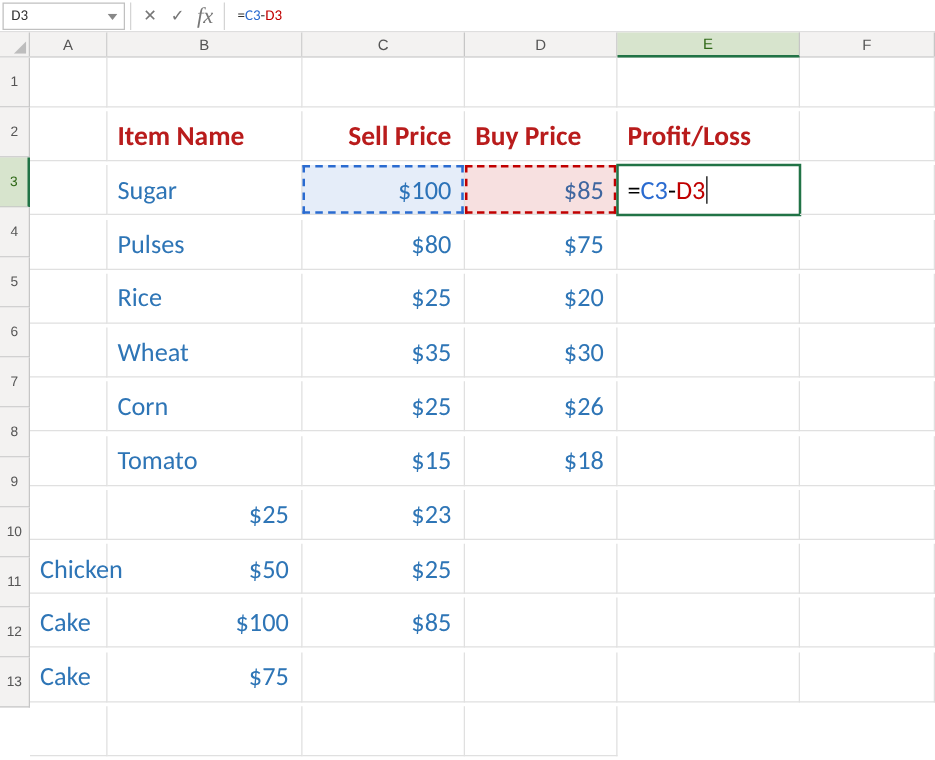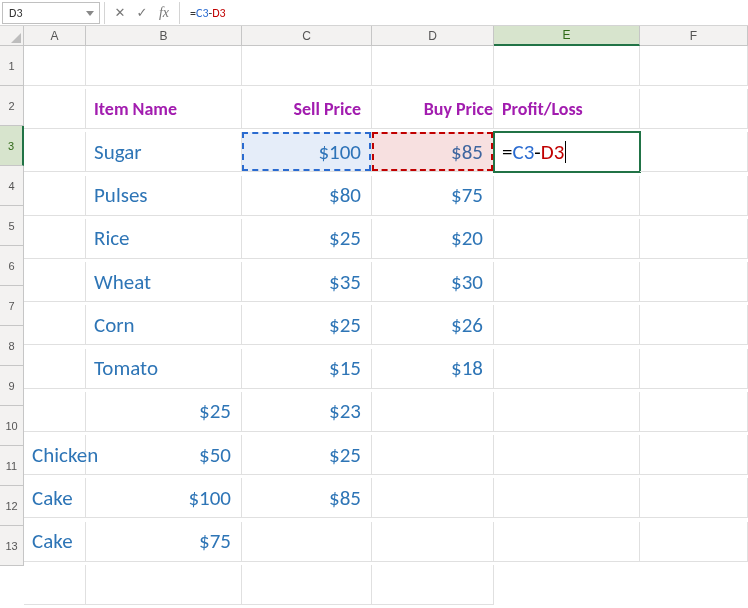--- a/index.html
+++ b/index.html
@@ -41,21 +41,21 @@
     width: 1px; height: 22px; background: #d4d4d4; margin: 0 4px;
   }
   .fb-icon {
     width: 22px; height: 22px;
     display: flex; align-items: center; justify-content: center;
     color: #777;
     font-family: "Segoe UI Symbol", Arial, sans-serif;
     font-size: 13px;
   }
   .fb-icon.checkmark { color: #777; }
-  .fb-icon.fx { font-style: italic; font-family: "Times New Roman", serif; font-size: 14px; }
+  .fb-icon.fx { font-style: italic; font-family: "Times New Roman", serif; font-size: 18px; }
   .formula-input {
     flex: 1 1 auto;
     height: 22px;
     padding: 0 6px;
     display: flex; align-items: center;
     font-family: Calibri, Arial, sans-serif;
   }
   .formula-input .fc3 { color: #2a6bd0; }
   .formula-input .fd3 { color: #c00000; }
 
@@ -110,23 +110,23 @@
     border-right: 1px solid #e0e0e0;
     border-bottom: 1px solid #e0e0e0;
     display: flex;
     align-items: center;
     padding: 0 6px 0 8px;
     font-size: 21px;
     height: 40px;
     position: relative;
   }
   .hdr {
-    font-size: 18px;
+    font-size: 22px;
     font-weight: 700;
-    color: #a21caf;
+    color: #b91c1c;
   }
   .item { color: #2e75b6; }
   .num  { color: #2e75b6; justify-content: flex-end; padding-right: 10px; }
   .formula-cell { font-size: 21px; color: #000; }
   .formula-cell .fc3 { color: #2a6bd0; }
   .formula-cell .fd3 { color: #c00000; }
 
   
   .ref-blue::before {
     content: "";
@@ -217,21 +217,21 @@
     <div class="cell"></div>
     <div class="cell"></div>
     <div class="cell"></div>
     <div class="cell"></div>
     <div class="cell"></div>
     <div class="cell"></div>
 
     <div class="cell"></div>
     <div class="cell hdr">Item Name</div>
     <div class="cell hdr" style="justify-content:flex-end;padding-right:10px">Sell Price</div>
-    <div class="cell hdr" style="justify-content:flex-end;padding-right:0">Buy Price</div>
+    <div class="cell hdr" style="justify-content:flex-end;padding-right:28px">Buy Price</div>
     <div class="cell hdr">Profit/Loss</div>
     <div class="cell"></div>
 
     <div class="cell"></div>
     <div class="cell item">Sugar</div>
     <div class="cell num ref-blue">$100</div>
     <div class="cell num ref-red">$85</div>
     <div class="cell edit-cell formula-cell">
       <span>=</span>
         <span class="fc3">C3</span>

